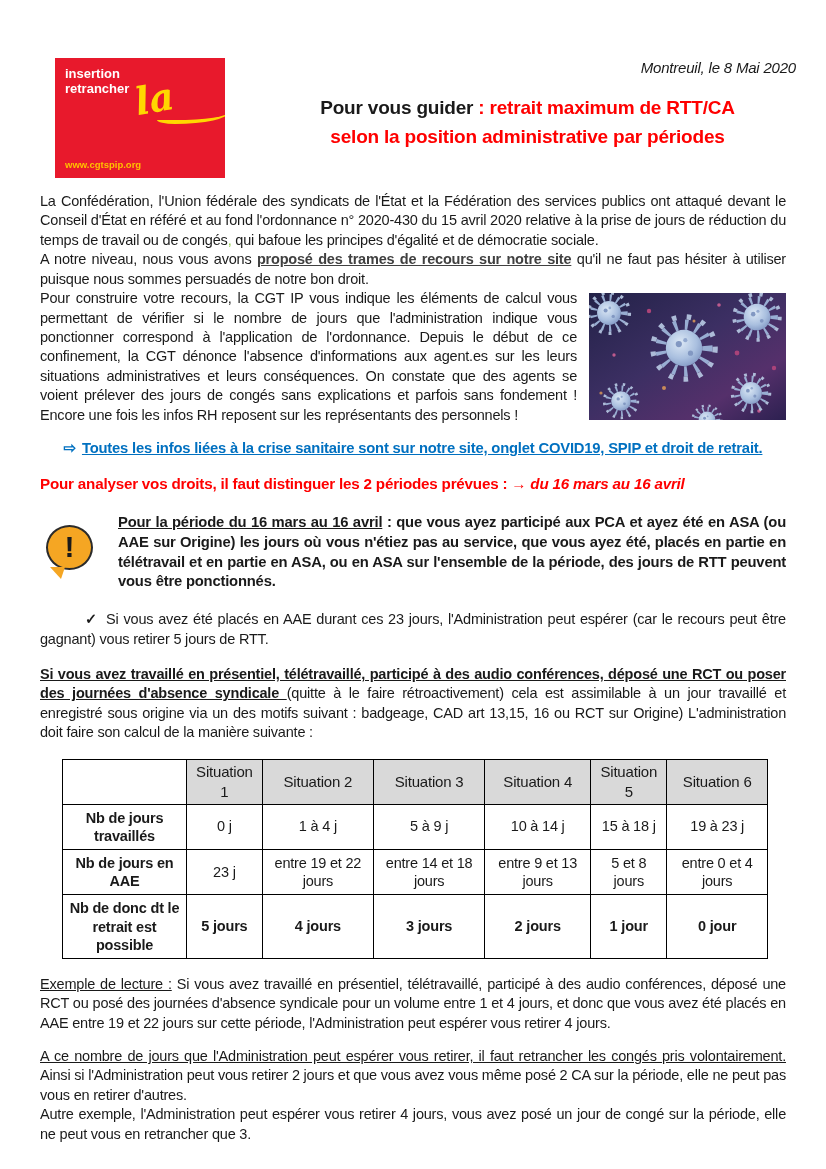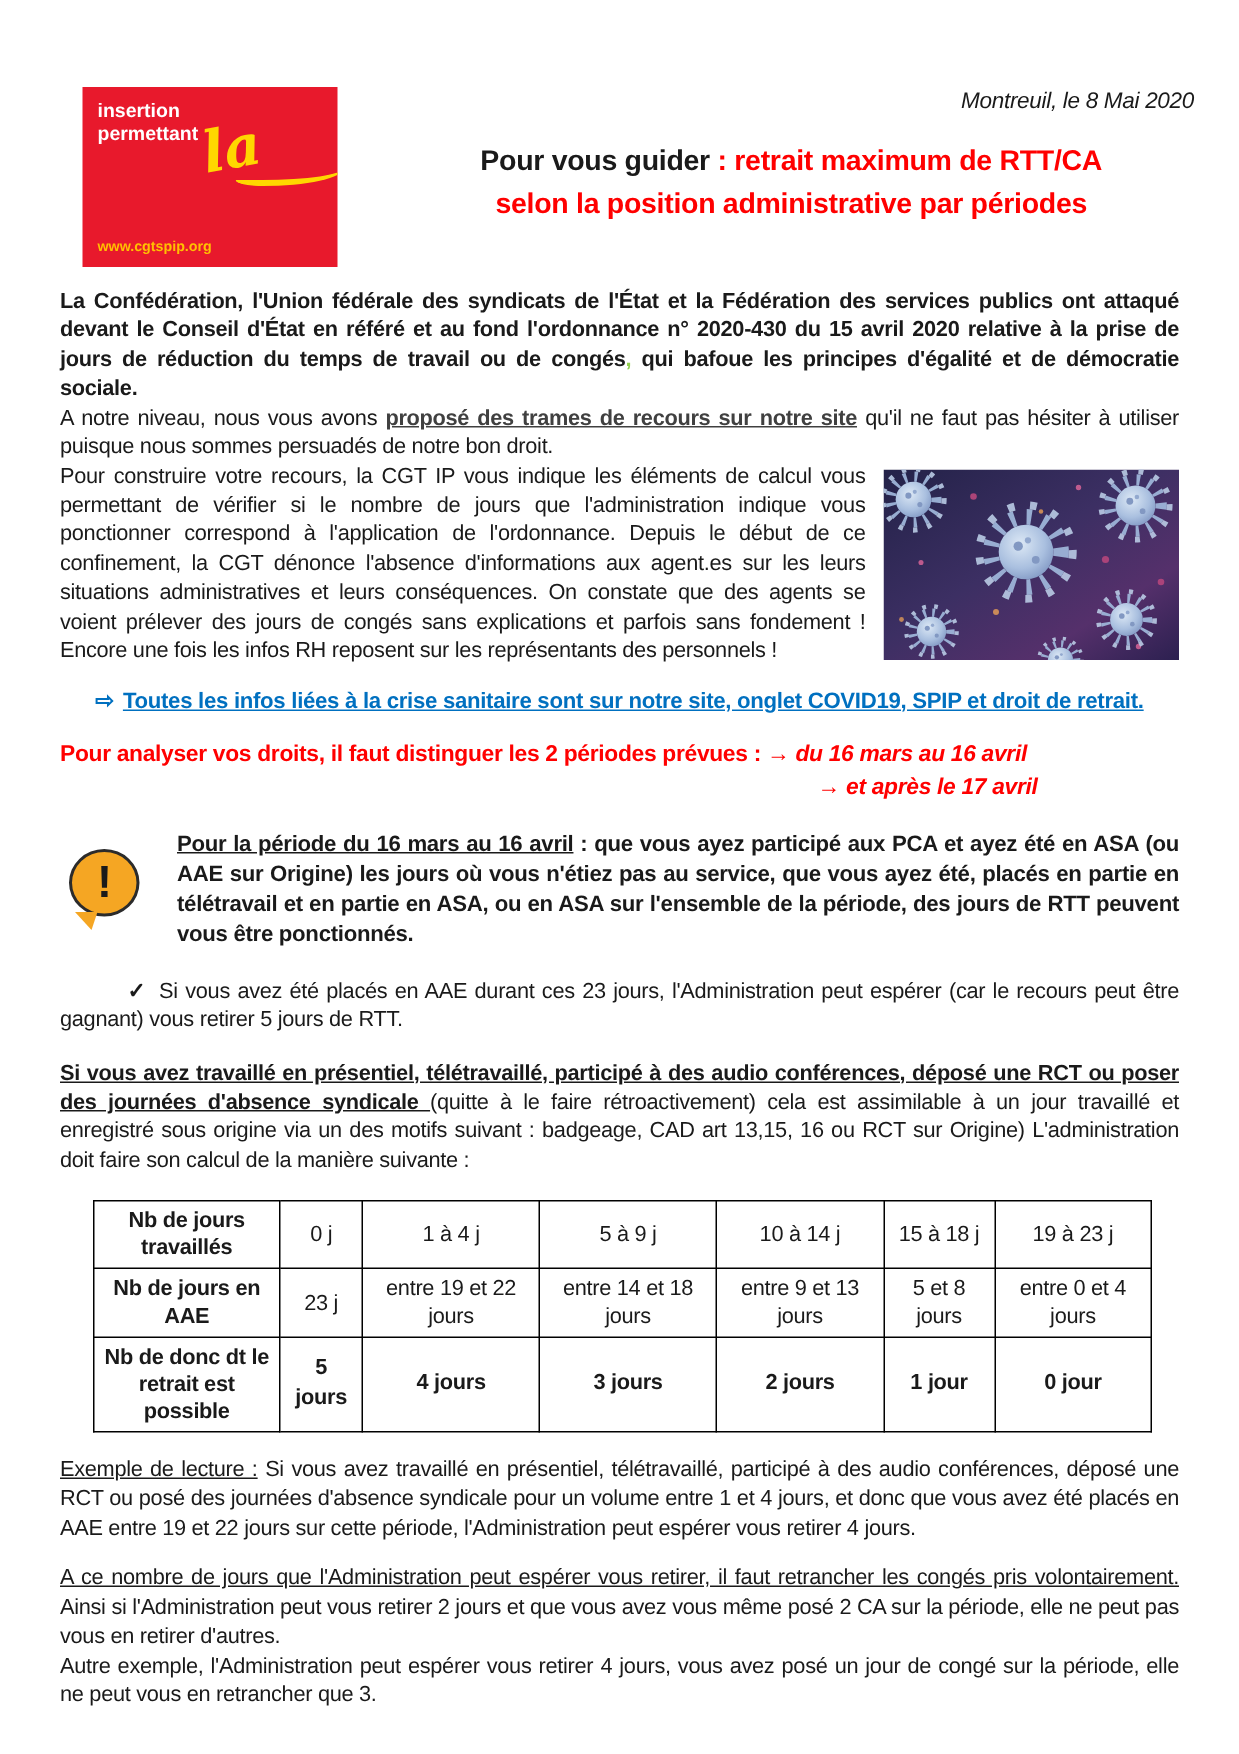--- a/index.html
+++ b/index.html
@@ -22,21 +22,21 @@
   .logo-cgt { position:absolute; top:34px; left:70px; font-size:66px; font-weight:bold; color:#fff; letter-spacing:-3px; line-height:1; }
   .logo-site { position:absolute; bottom:6px; left:10px; font-size:9.5px; font-weight:bold; color:#FFC000; letter-spacing:0; }
 
   .header-right { flex:1; padding-left:20px; }
   .date-line { text-align:right; font-style:italic; font-size:15px; padding-right:14px; }
   .doc-title { text-align:center; font-size:19px; font-weight:bold; margin-top:16px; line-height:1.5; letter-spacing:-0.2px; }
   .red { color:#FF0000; }
 
   
   .main { padding:0 40px; }
-  .p-bold { font-weight:bold; }
+  .p-bold { font-weight:normal; }
   .just { text-align:justify; }
   .p1 { margin-top:14px; }
   .comma-green { color:#92D050; }
   .link-blue { color:#404040; font-weight:bold; text-decoration:underline; cursor:pointer; }
 
   .covid-wrap { float:right; width:197px; height:127px; margin:4px 0 6px 12px; position:relative; }
   .covid-caption { position:absolute; left:0; right:0; bottom:7px; text-align:center; line-height:1.25; }
   .covid-caption .cap {
     display:inline-block; background:rgba(168,210,232,0.88); color:#17243d;
     font-weight:bold; font-size:10.5px; letter-spacing:1px; padding:0 3px;
@@ -88,21 +88,21 @@
 </style>
 </head>
 <body>
 
 <div class="page">
 
   <div class="header">
     <div class="logo">
       <div class="logo-top">
         <div>insertion</div>
-        <div>permettant</div>
+        <div>retrancher</div>
       </div>
       <div class="logo-la">la</div>
       <div class="logo-swoosh"></div>
       <div class="logo-site">www.cgtspip.org</div>
     </div>
     <div class="header-right">
       <div class="date-line">Montreuil, le 8 Mai 2020</div>
       <div class="doc-title">
         <span>Pour vous guider</span><span class="red"> : retrait maximum de RTT/CA</span>
         <br>
@@ -168,23 +168,20 @@
     </div>
 
     <div class="info-line">
       <span class="info-arrow">⇨</span><span class="txt">Toutes les infos liées à la crise sanitaire sont sur notre site, onglet COVID19, SPIP et droit de retrait.</span>
     </div>
 
     <div class="periods">
       <div>
         <span>Pour analyser vos droits, il faut distinguer les 2 périodes prévues : </span><span class="arrow-red">→ </span><span class="it">du 16 mars au 16 avril</span>
       </div>
-      <div class="periods-l2">
-        <span class="arrow-red">→ </span><span class="it">et après le 17 avril</span>
-      </div>
     </div>
 
 
     <div class="warning">
       <div class="warn-icon">
         <div class="warn-bubble">
             <span>!</span>
           </div>
         <div class="warn-tail"></div>
       </div>
@@ -196,20 +193,29 @@
     <p class="check-item just">
       <span class="check-mark">✓</span><span>Si vous avez été placés en AAE durant ces 23 jours, l'Administration peut espérer (car le recours peut être gagnant) vous retirer 5 jours de RTT.</span>
     </p>
 
     <p class="worked just">
       <span class="lead">Si vous avez travaillé en présentiel, télétravaillé, participé à des audio conférences, déposé une RCT ou poser des journées d'absence syndicale </span><span>(quitte à le faire rétroactivement) cela est assimilable à un jour travaillé et enregistré sous origine via un des motifs suivant : badgeage, CAD art 13,15, 16 ou RCT sur Origine) L'administration doit faire son calcul de la manière suivante :</span>
     </p>
 
     <table class="grid">
       <tbody>
+        <tr class="head">
+          <td class="blank"></td>
+          <td>Situation 1</td>
+          <td>Situation 2</td>
+          <td>Situation 3</td>
+          <td>Situation 4</td>
+          <td>Situation 5</td>
+          <td>Situation 6</td>
+        </tr>
         <tr class="r1">
           <td class="rowlabel">Nb de jours travaillés</td>
           <td class="val">0 j</td>
           <td class="val">1 à 4 j</td>
           <td class="val">5 à 9 j</td>
           <td class="val">10 à 14 j</td>
           <td class="val">15 à 18 j</td>
           <td class="val">19 à 23 j</td>
         </tr>
         <tr class="r2">

